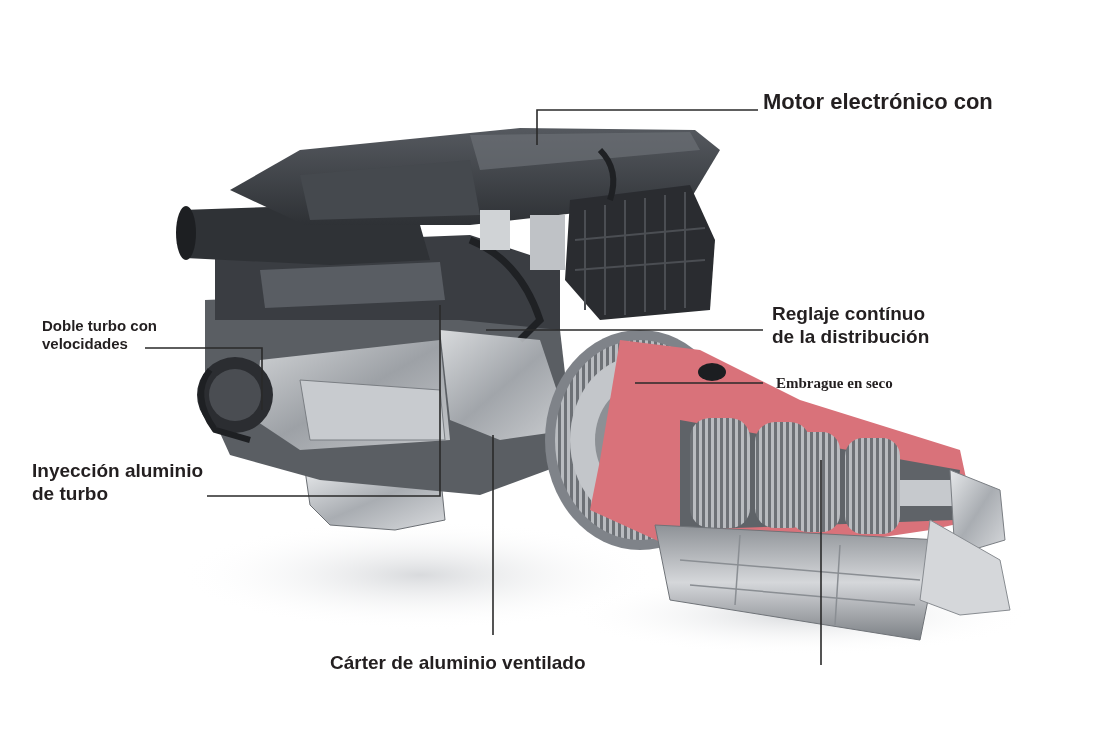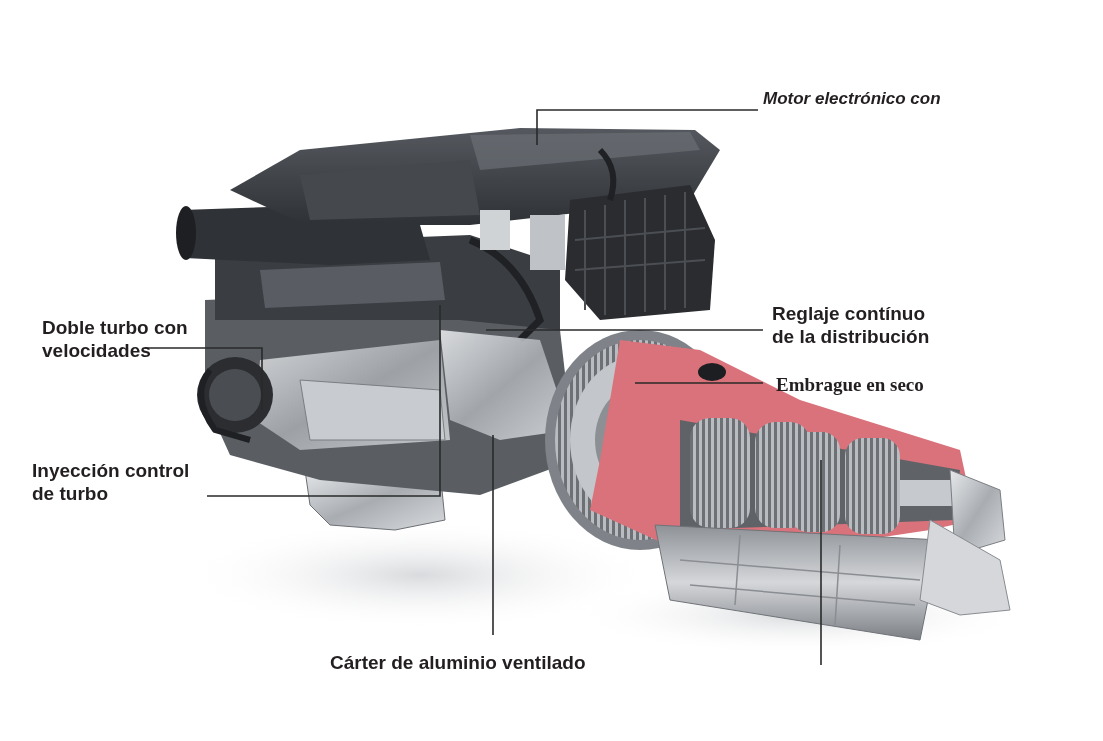--- a/index.html
+++ b/index.html
@@ -2,22 +2,22 @@
 <html><head>
 <meta charset="utf-8">
 <style>
   html, body { margin: 0; padding: 0; background: #ffffff; }
   body { width: 1103px; height: 741px; position: relative; overflow: hidden;
          font-family: "Liberation Sans", "DejaVu Sans", sans-serif; }
   .stage { position: absolute; left: 0; top: 0; width: 1103px; height: 741px; }
   svg.art { position: absolute; left: 0; top: 0; }
   .label { position: absolute; color: #231f20; font-weight: bold; line-height: 1.2; white-space: nowrap; }
   .l-lg { font-size: 19px; }
-  .l-md { font-size: 17px; font-style: italic; }
-  .l-sm { font-size: 19px; }
+  .l-md { font-size: 22px; }
+  .l-sm { font-size: 15px; }
 </style>
 </head>
 <body>
 
 <div class="stage">
 
   <svg class="art" width="1103" height="741" viewBox="0 0 1103 741">
     <defs>
       <radialGradient id="shadow" cx="50%" cy="50%" r="50%">
         <stop offset="0%" stop-color="#d4d6d9" stop-opacity="0.9"></stop>
@@ -144,21 +144,21 @@
   <div class="label l-lg" style="left:772px; top:303px;">
     <div>Reglaje contínuo</div>
     <div>de la distribución</div>
   </div>
 
   <div class="label l-sm" style="left:776px; top:374px;font-family:Liberation Serif, serif;">
     <div>Embrague en seco</div>
   </div>
 
   <div class="label l-lg" style="left:32px; top:460px;">
-    <div>Inyección control</div>
+    <div>Inyección aluminio</div>
     <div>de turbo</div>
   </div>
 
   <div class="label l-lg" style="left:330px; top:652px;">
     <div>Cárter de aluminio ventilado</div>
   </div>
 
 
 </div>
 

